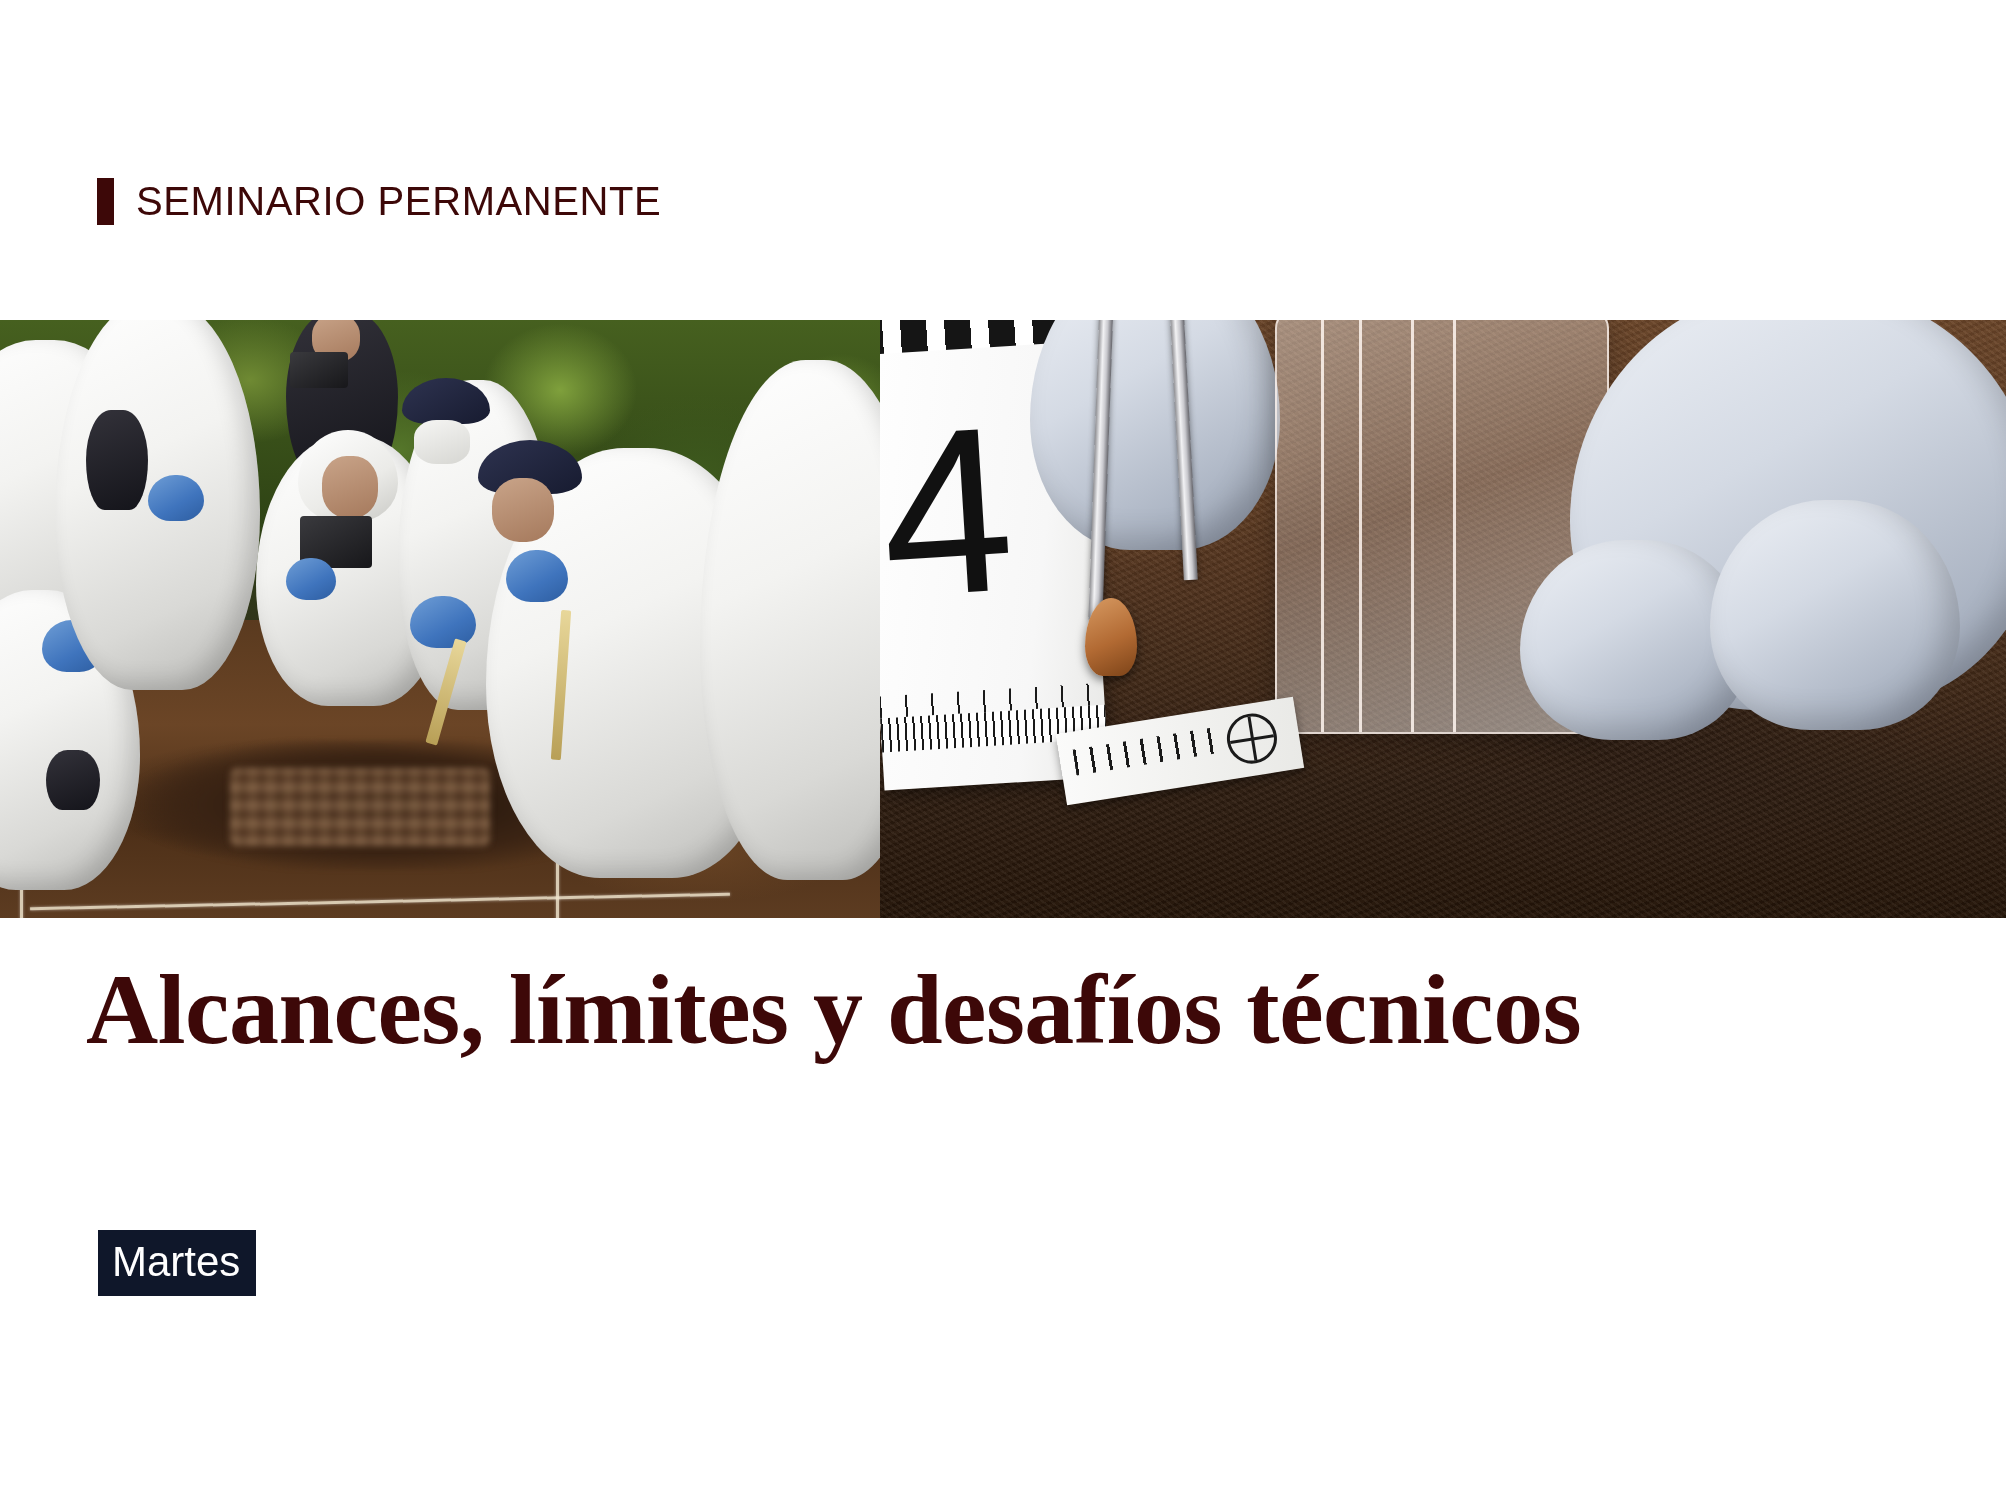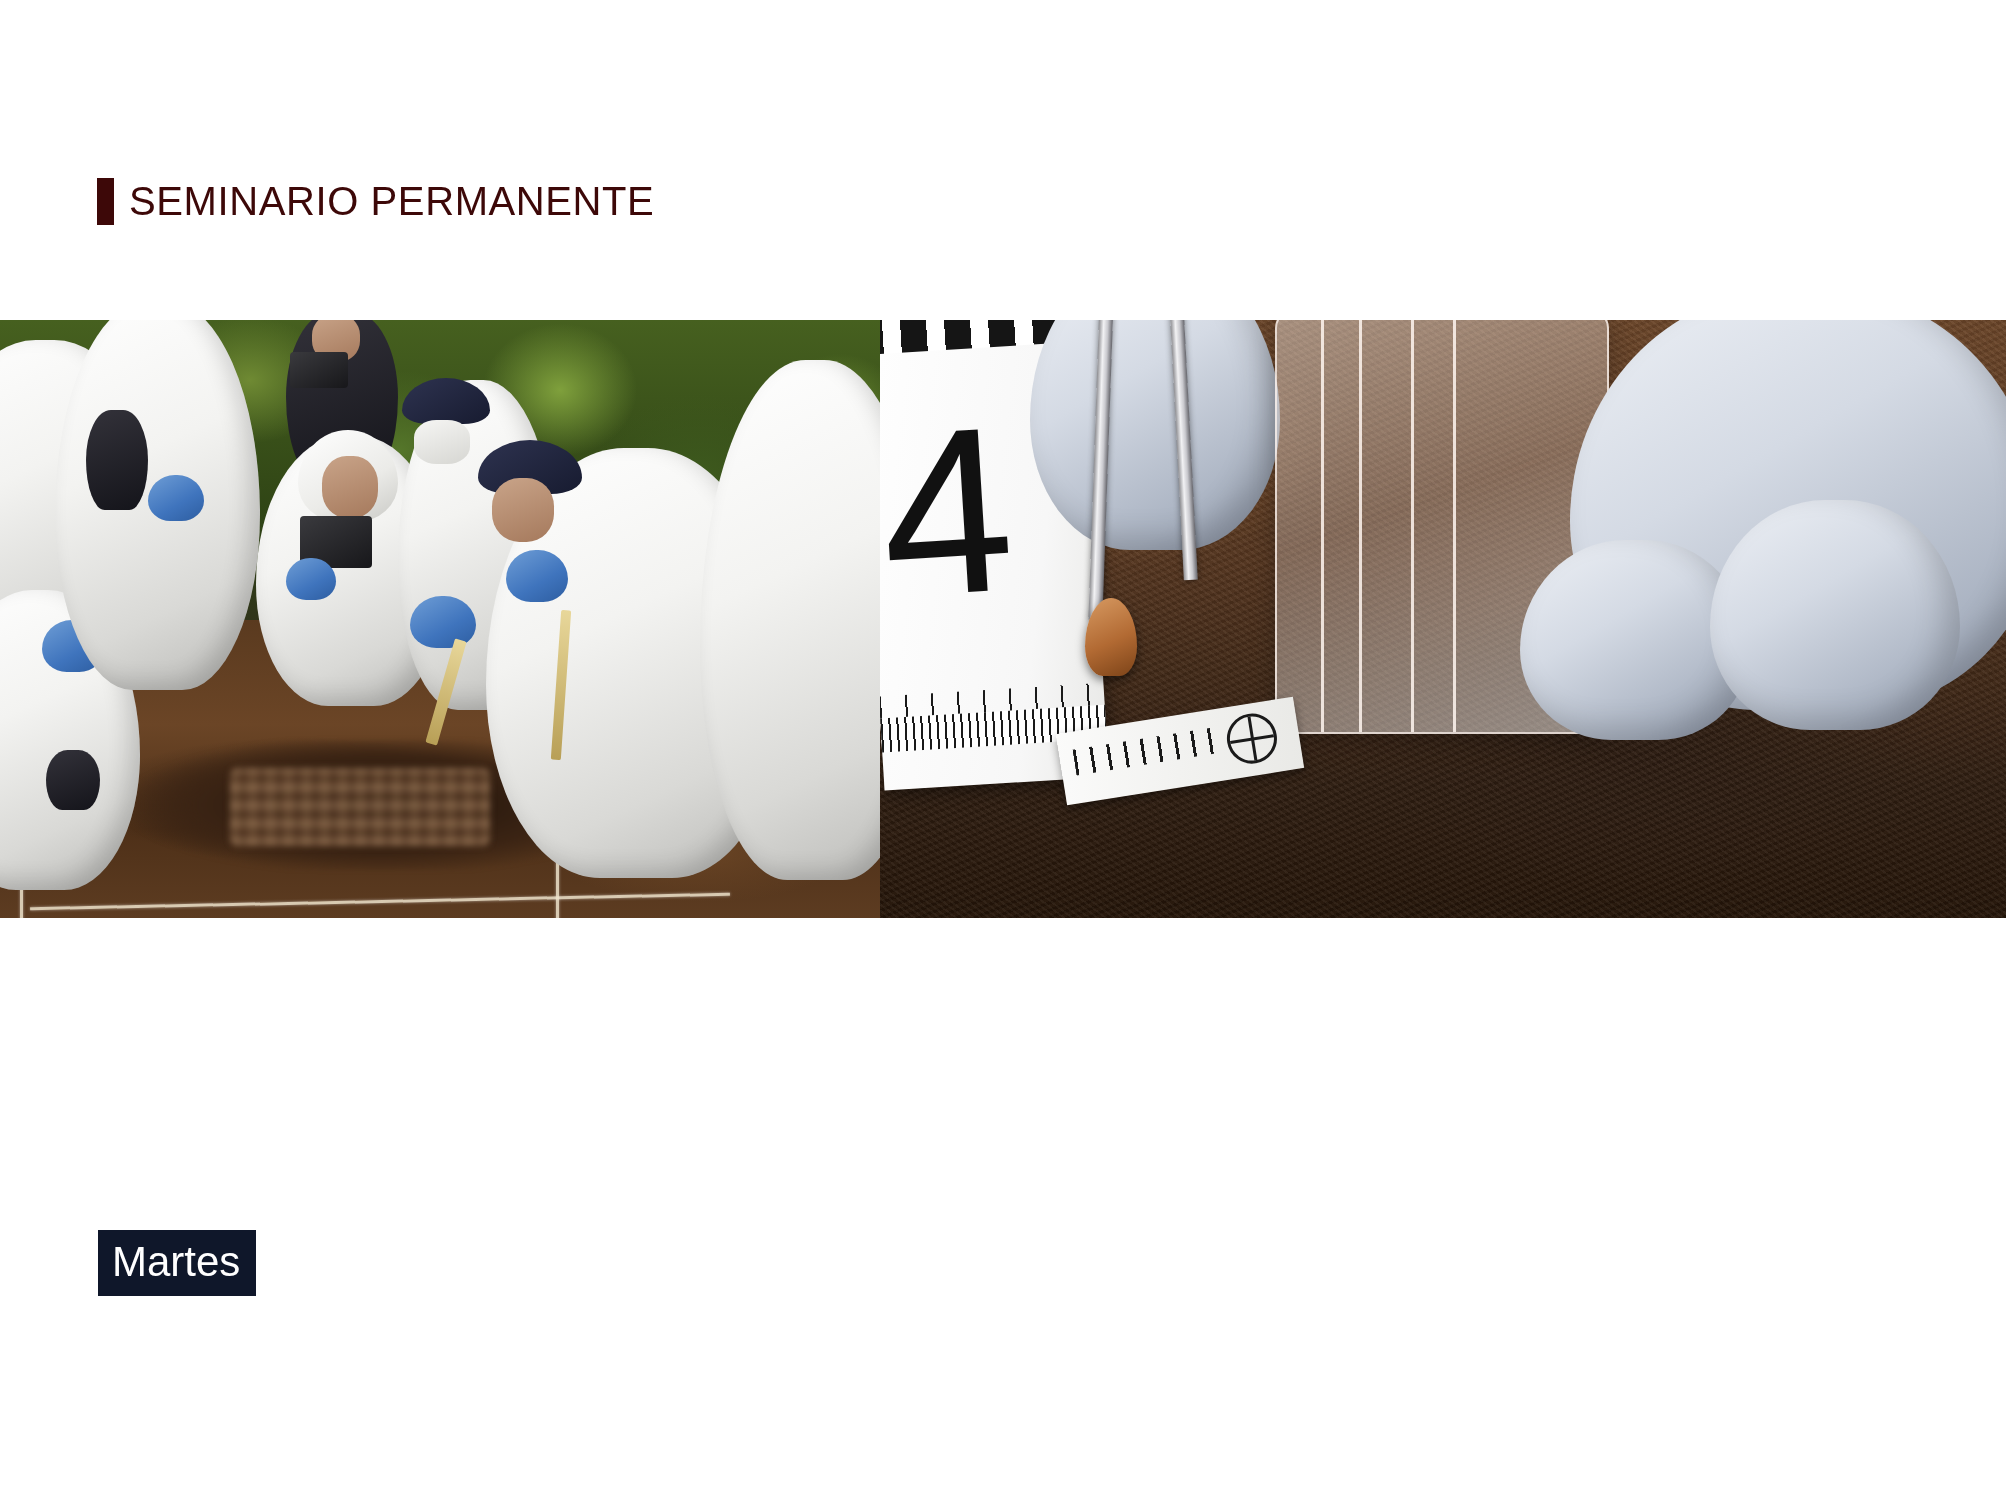--- a/index.html
+++ b/index.html
@@ -11,21 +11,21 @@
     position:relative;
   }
 
   
   .header{
     position:absolute;left:0;top:0;width:2006px;height:320px;
     background:#ffffff;
   }
   .header-inner{
     position:absolute;left:97px;top:178px;
-    display:flex;align-items:stretch;gap:15px;
+    display:flex;align-items:stretch;gap:22px;
   }
   .accent-bar{
     width:17px;background:#3d0808;flex:0 0 auto;
     align-self:stretch;
   }
   .header-lines{
     display:flex;flex-direction:column;justify-content:center;
   }
   .header-line{
     color:#3d0808;
@@ -324,14 +324,15 @@
     <div class="pr-hand" style="left:830px;top:180px;width:250px;height:230px;"></div>
 
     <div class="pr-scale">
       <div class="pr-scale-ticks"></div>
       <div class="pr-scale-circ"></div>
     </div>
   </div>
 </div>
 
 <div class="content">
+  <div class="title">Alcances, límites y desafíos técnicos</div>
   <div class="daybadge">Martes</div>
 </div>
 
 </body></html>

